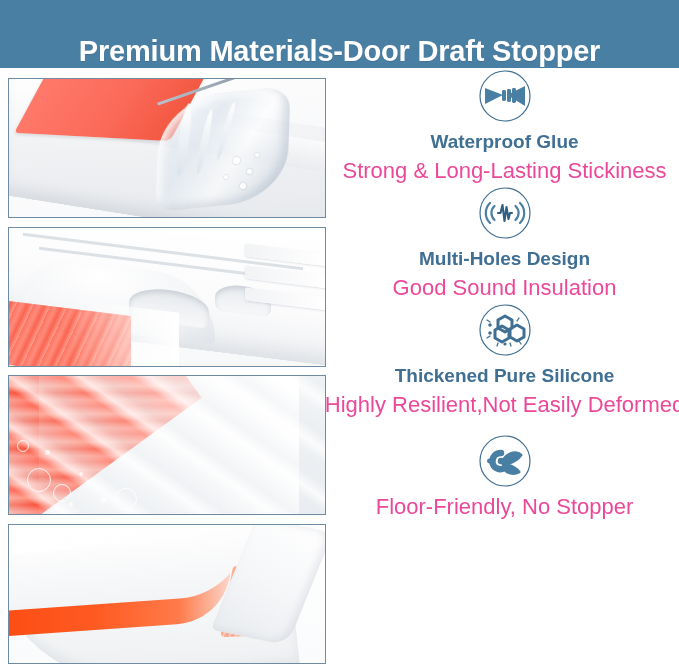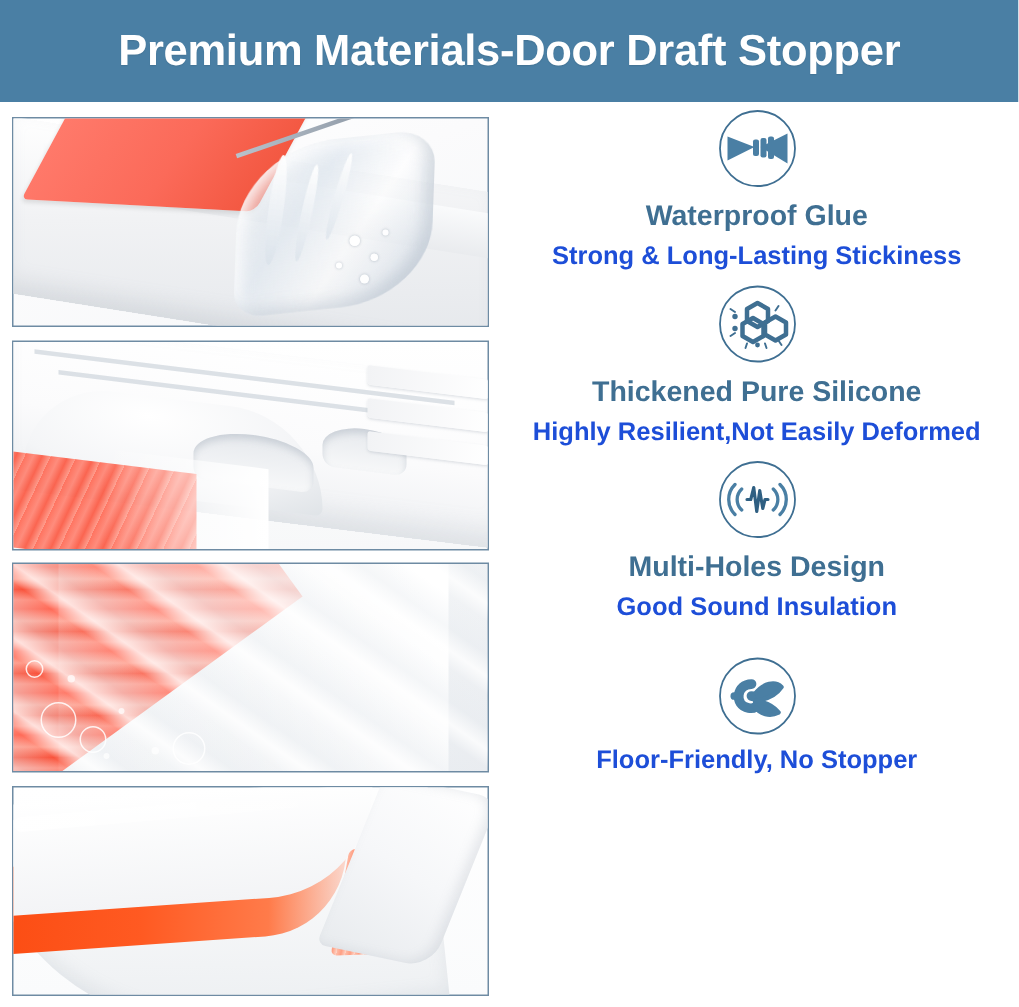--- a/index.html
+++ b/index.html
@@ -8,21 +8,21 @@
     background:#ffffff;
     font-family:"Liberation Sans","DejaVu Sans",sans-serif;
     overflow:hidden;
   }
   .page{position:relative;width:679px;height:671px;background:#fff;}
 
   
   .banner{
     position:absolute;left:0;top:0;width:679px;height:68px;
     background:#4a7fa4;
-    display:flex;align-items:center;justify-content:center;
+    display:flex;align-items:flex-end;justify-content:center;
   }
   .banner-title{
     color:#ffffff;
     font-size:29px;
     font-weight:bold;
     letter-spacing:-0.2px;
     white-space:nowrap;
     text-shadow:0 1px 1px rgba(0,0,0,.10);
   }
 
@@ -211,22 +211,22 @@
     display:flex;align-items:center;justify-content:center;
   }
   .ftitle{
     color:#3f6f92;
     font-size:19px;font-weight:bold;
     line-height:1.25;
     margin:2px 0 3px 0;
     white-space:nowrap;
   }
   .fsub{
-    color:#1d4ed8;
-    font-size:17px;font-weight:bold;
+    color:#ec4899;
+    font-size:22px;font-weight:normal;
     line-height:1.25;
     white-space:nowrap;
   }
 </style>
 </head>
 <body>
 
 <div class="page">
 
   <div class="banner">
@@ -308,46 +308,46 @@
           </svg>
         </div>
         <div class="ftitle">Waterproof Glue</div>
         <div class="fsub">Strong &amp; Long-Lasting Stickiness</div>
       </div>
 
       <div class="feature">
         <div class="ficon">
           <svg width="56" height="56" viewBox="0 0 56 56" aria-hidden="true">
             <circle cx="28" cy="28" r="25" fill="none" stroke="#3f6f92" stroke-width="1.2"></circle>
+            <path d="M13 18 A14 14 0 0 0 13 38" fill="none" stroke="#4a7fa4" stroke-width="2.2" stroke-linecap="round"></path>
+            <path d="M17.5 21 A9.5 9.5 0 0 0 17.5 35" fill="none" stroke="#4a7fa4" stroke-width="2.2" stroke-linecap="round"></path>
+            <path d="M43 18 A14 14 0 0 1 43 38" fill="none" stroke="#4a7fa4" stroke-width="2.2" stroke-linecap="round"></path>
+            <path d="M38.5 21 A9.5 9.5 0 0 1 38.5 35" fill="none" stroke="#4a7fa4" stroke-width="2.2" stroke-linecap="round"></path>
+            <path d="M21 28 L23.5 28 L25.5 20 L27.5 36 L29.5 22 L31.5 34 L33 28 L35 28" fill="none" stroke="#2f5f82" stroke-width="2.1" stroke-linejoin="round" stroke-linecap="round"></path>
+          </svg>
+        </div>
+        <div class="ftitle">Multi-Holes Design</div>
+        <div class="fsub">Good Sound Insulation</div>
+      </div>
+
+      <div class="feature">
+        <div class="ficon">
+          <svg width="56" height="56" viewBox="0 0 56 56" aria-hidden="true">
+            <circle cx="28" cy="28" r="25" fill="none" stroke="#3f6f92" stroke-width="1.2"></circle>
             <polygon points="21,18 28,14 35,18 35,26 28,30 21,26" fill="none" stroke="#3f6f92" stroke-width="3" stroke-linejoin="round"></polygon>
             <polygon points="33,27 40,23 47,27 47,35 40,39 33,35" fill="none" stroke="#3f6f92" stroke-width="3" stroke-linejoin="round"></polygon>
             <polygon points="18,28 25,24 32,28 32,36 25,40 18,36" fill="none" stroke="#3f6f92" stroke-width="3" stroke-linejoin="round"></polygon>
             <circle cx="13" cy="23" r="1.8" fill="#3f6f92"></circle>
             <circle cx="13" cy="31" r="1.8" fill="#3f6f92"></circle>
             <circle cx="28" cy="42" r="1.6" fill="#3f6f92"></circle>
             <path d="M10 18 l3 2 M10 36 l3 -2 M42 16 l-2 3 M44 42 l-2 -3 M20 44 l1 -3 M34 44 l-1 -3" stroke="#3f6f92" stroke-width="1.3" stroke-linecap="round" fill="none"></path>
           </svg>
         </div>
         <div class="ftitle">Thickened Pure Silicone</div>
         <div class="fsub">Highly Resilient,Not Easily Deformed</div>
-      </div>
-
-      <div class="feature">
-        <div class="ficon">
-          <svg width="56" height="56" viewBox="0 0 56 56" aria-hidden="true">
-            <circle cx="28" cy="28" r="25" fill="none" stroke="#3f6f92" stroke-width="1.2"></circle>
-            <path d="M13 18 A14 14 0 0 0 13 38" fill="none" stroke="#4a7fa4" stroke-width="2.2" stroke-linecap="round"></path>
-            <path d="M17.5 21 A9.5 9.5 0 0 0 17.5 35" fill="none" stroke="#4a7fa4" stroke-width="2.2" stroke-linecap="round"></path>
-            <path d="M43 18 A14 14 0 0 1 43 38" fill="none" stroke="#4a7fa4" stroke-width="2.2" stroke-linecap="round"></path>
-            <path d="M38.5 21 A9.5 9.5 0 0 1 38.5 35" fill="none" stroke="#4a7fa4" stroke-width="2.2" stroke-linecap="round"></path>
-            <path d="M21 28 L23.5 28 L25.5 20 L27.5 36 L29.5 22 L31.5 34 L33 28 L35 28" fill="none" stroke="#2f5f82" stroke-width="2.1" stroke-linejoin="round" stroke-linecap="round"></path>
-          </svg>
-        </div>
-        <div class="ftitle">Multi-Holes Design</div>
-        <div class="fsub">Good Sound Insulation</div>
       </div>
 
       <div class="feature">
         <div class="ficon">
           <svg width="56" height="56" viewBox="0 0 56 56" aria-hidden="true">
             <circle cx="28" cy="28" r="25" fill="none" stroke="#3f6f92" stroke-width="1.2"></circle>
             <path d="M24 20 C14 20 12 34 22 36 C30 37.5 30 28 24 28" fill="none" stroke="#4a7fa4" stroke-width="6.5" stroke-linecap="round"></path>
             <path d="M26 27 C32 19 40 18 44 22 C40 28 34 30 28 31" fill="#4a7fa4" stroke="#4a7fa4" stroke-width="3" stroke-linejoin="round"></path>
             <path d="M26 31 C32 32 38 34 42 39 C36 42 30 40 26 35" fill="#4a7fa4" stroke="#4a7fa4" stroke-width="3" stroke-linejoin="round"></path>
             <rect x="10" y="25.5" width="7" height="5" rx="2.4" fill="#4a7fa4"></rect>

